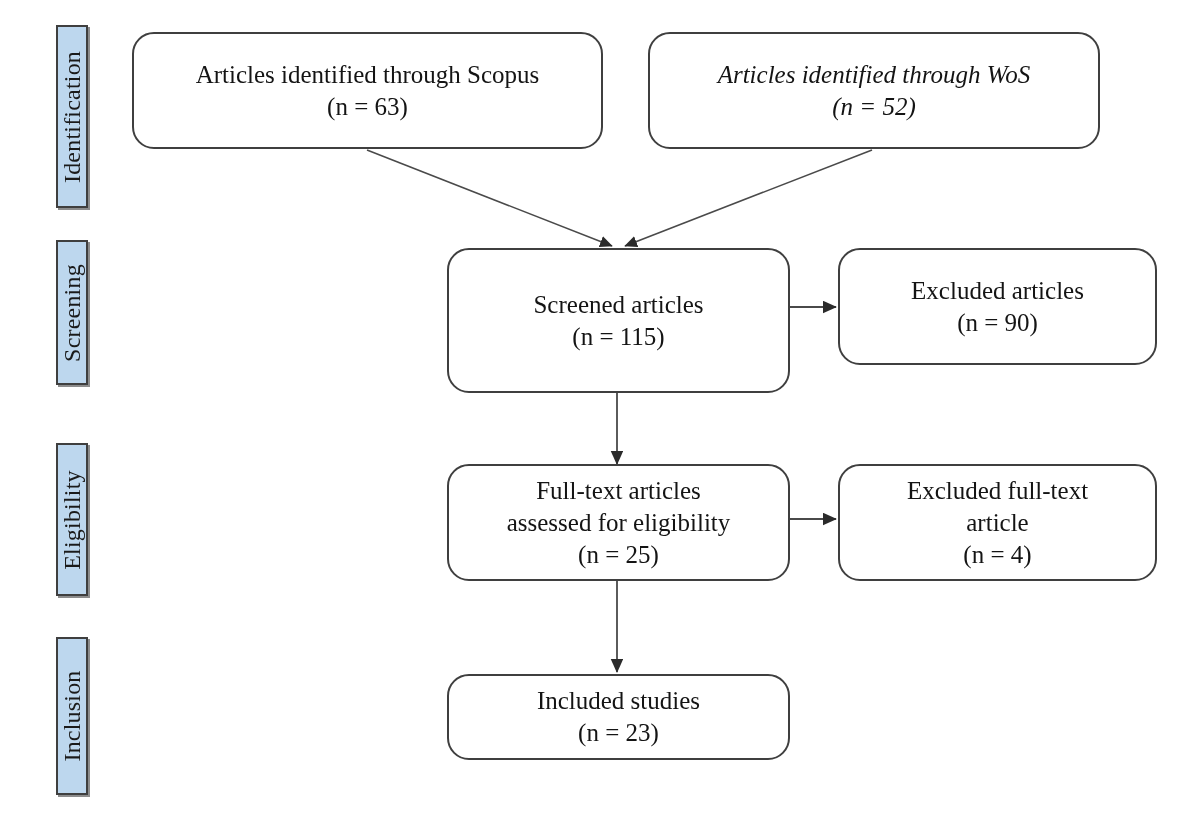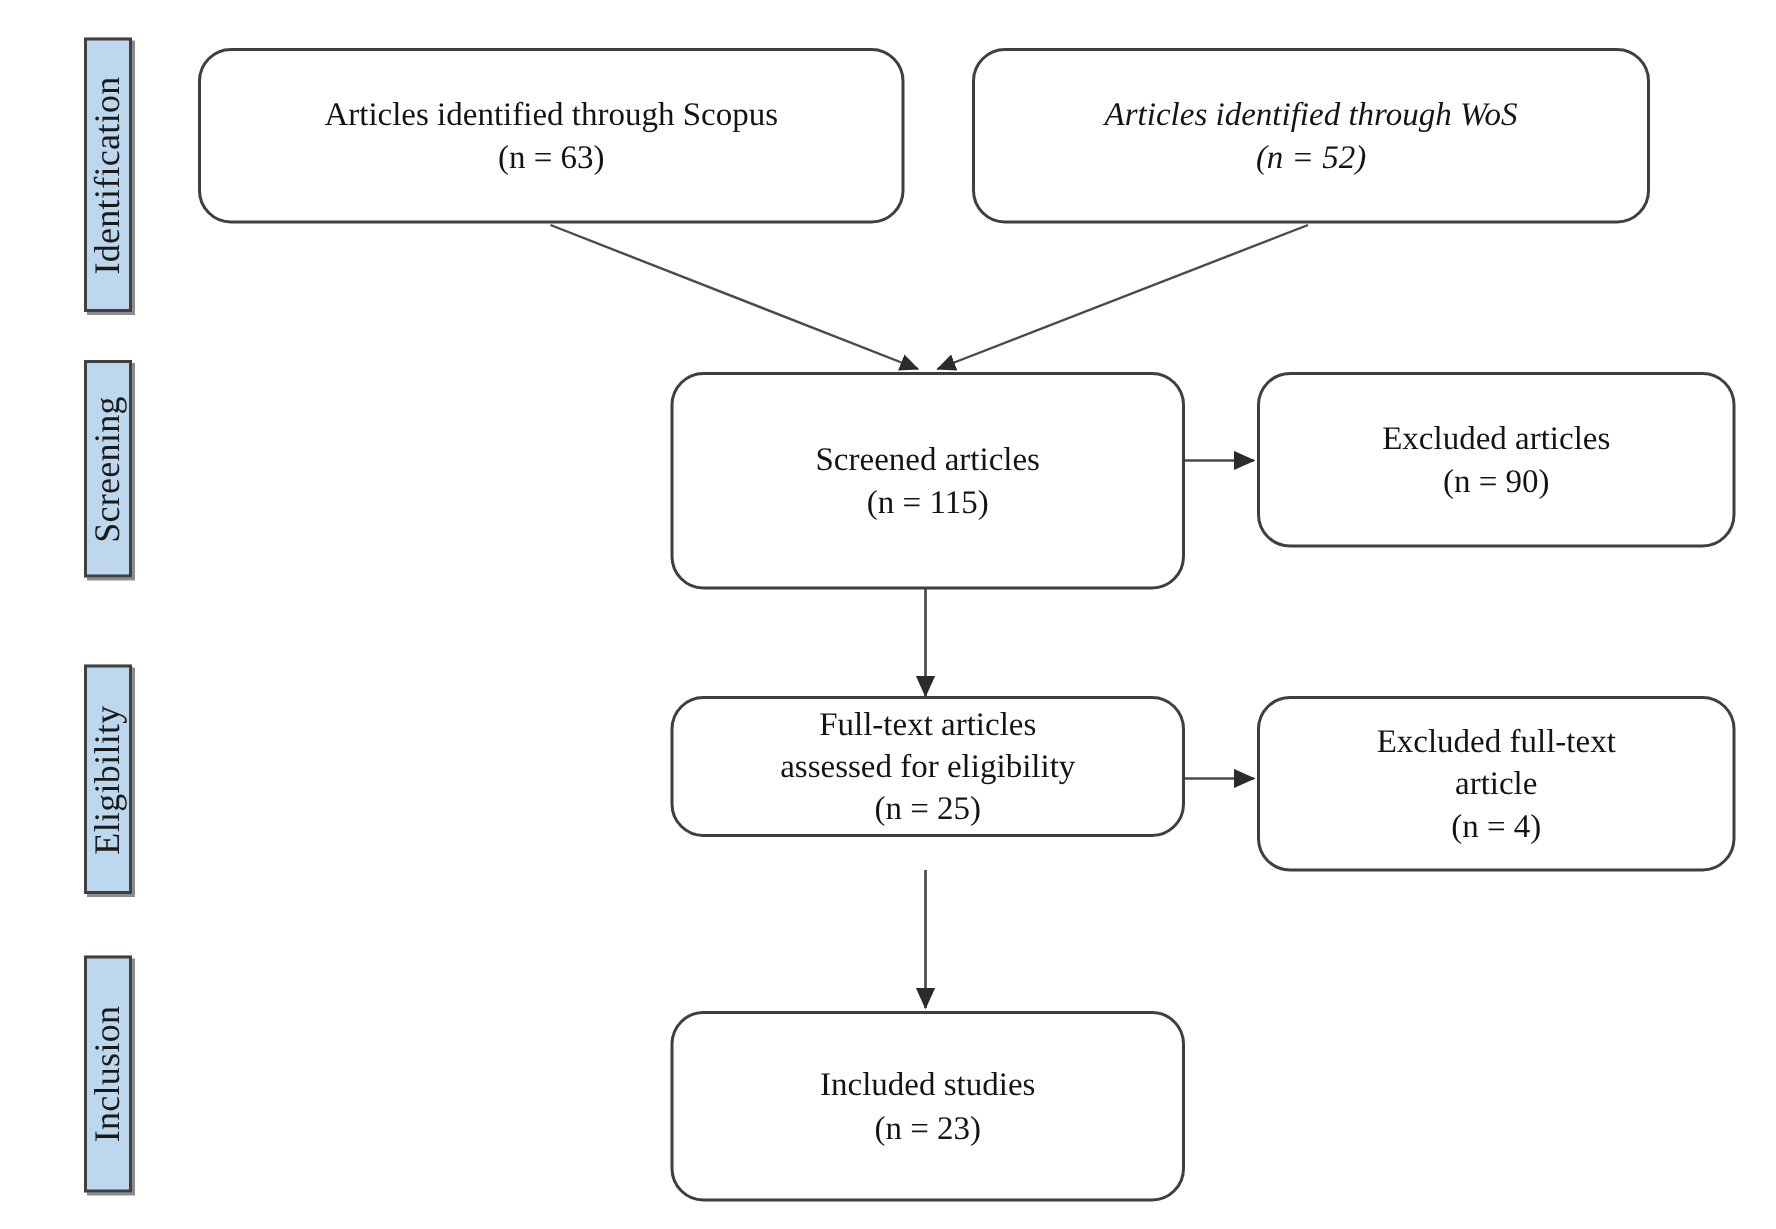--- a/index.html
+++ b/index.html
@@ -42,21 +42,21 @@
     box-sizing: border-box;
     background: #ffffff;
     border: 2.2px solid #3f3f3f;
     border-radius: 22px;
     display: flex;
     align-items: center;
     justify-content: center;
     text-align: center;
   }
   .flow-box .box-text {
-    font-size: 22px;
+    font-size: 25px;
     line-height: 1.28;
     color: #141414;
     padding: 0 10px;
     white-space: pre-line;
   }
 
   
   .connector-svg {
     position: absolute;
     left: 0;
@@ -120,30 +120,30 @@
   <div class="flow-box" style="left:447px; top:248px; width:343px; height:145px;">
     <span class="box-text">Screened articles
 (n = 115)</span>
   </div>
 
   <div class="flow-box" style="left:838px; top:248px; width:319px; height:117px;">
     <span class="box-text">Excluded articles
 (n = 90)</span>
   </div>
 
-  <div class="flow-box" style="left:447px; top:464px; width:343px; height:94px;">
+  <div class="flow-box" style="left:447px; top:464px; width:343px; height:117px;">
     <span class="box-text">Full-text articles
 assessed for eligibility
 (n = 25)</span>
   </div>
 
   <div class="flow-box" style="left:838px; top:464px; width:319px; height:117px;">
     <span class="box-text">Excluded full-text
 article
 (n = 4)</span>
   </div>
 
-  <div class="flow-box" style="left:447px; top:674px; width:343px; height:127px;">
+  <div class="flow-box" style="left:447px; top:674px; width:343px; height:86px;">
     <span class="box-text">Included studies
 (n = 23)</span>
   </div>
 
 </div>
 
 </body></html>

